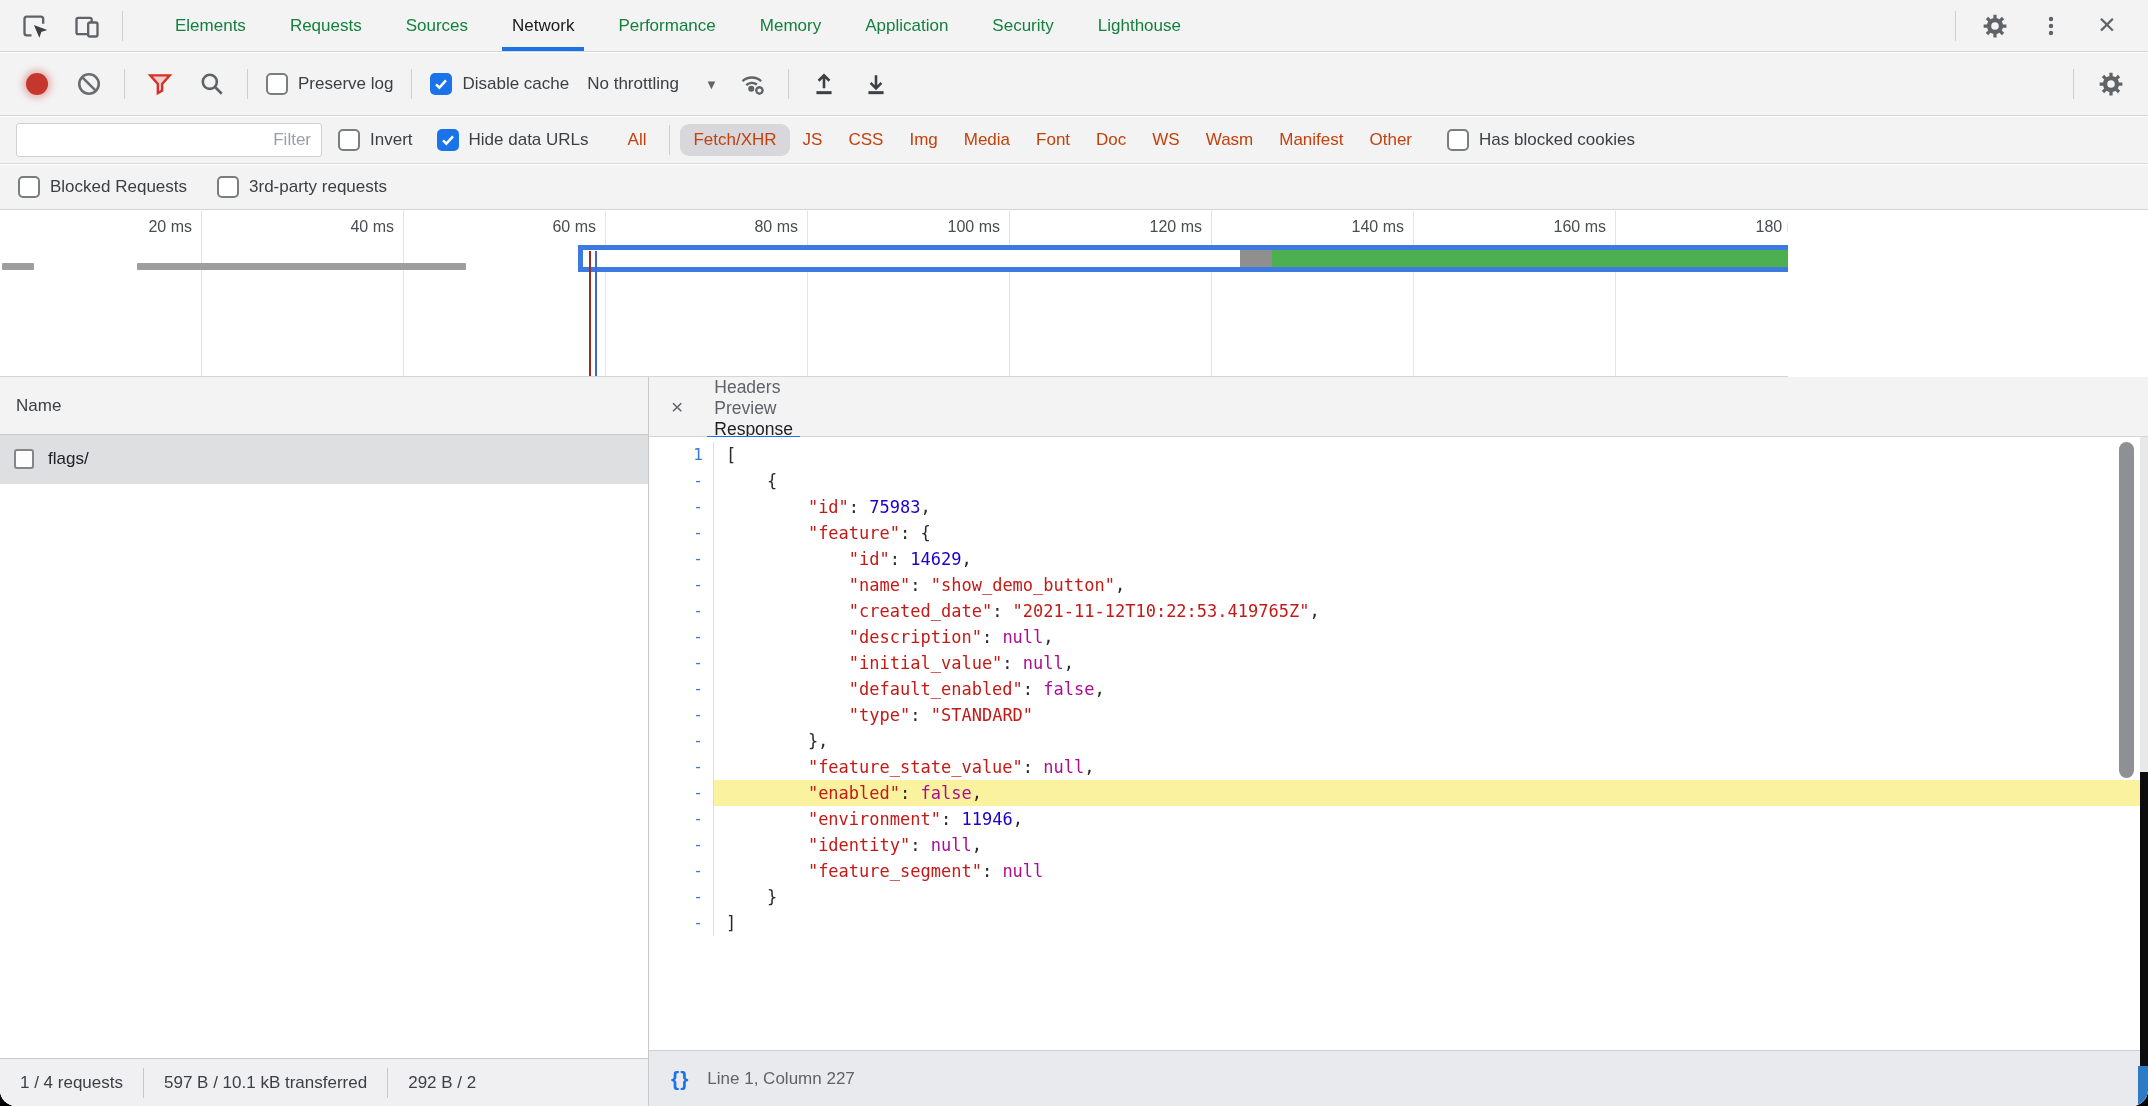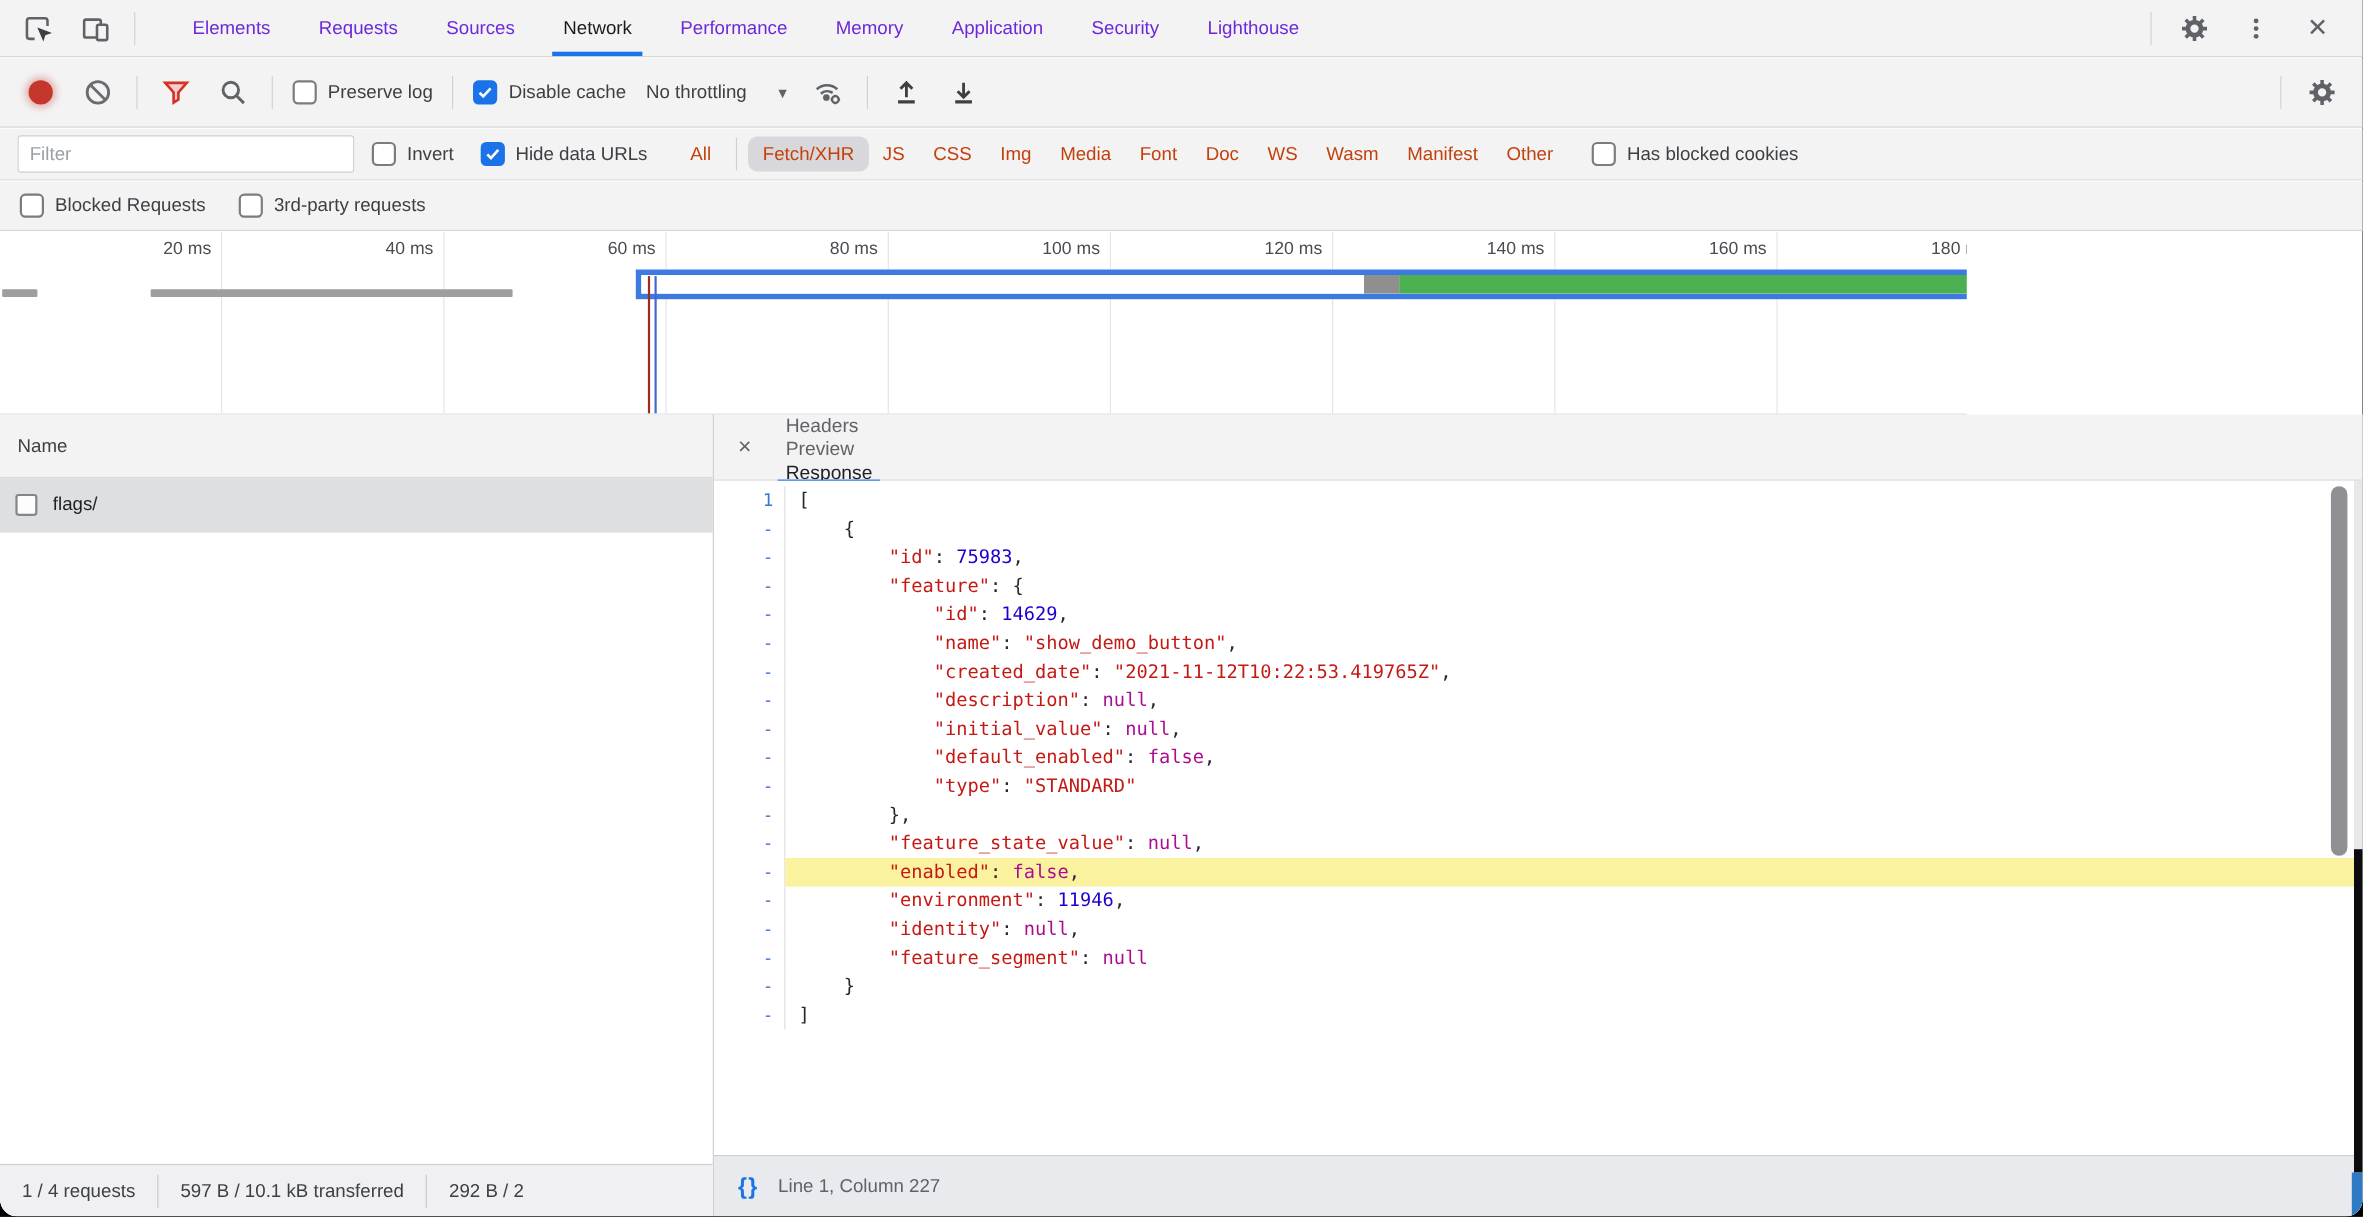--- a/index.html
+++ b/index.html
@@ -8,42 +8,42 @@
   .stage { position:relative; width:2148px; height:1106px; background:#000; overflow:hidden; }
   .window { position:absolute; inset:0; background:#fff; border-radius:0 0 16px 16px; overflow:hidden; }
 
   
   .tabbar { position:absolute; left:0; top:0; width:2148px; height:52px; background:#f3f3f4;
             border-bottom:1px solid #d5d5d5; display:flex; align-items:center; }
   .tabbar-icons { display:flex; align-items:center; gap:18px; padding:0 20px 0 18px; }
   .icon-btn { width:34px; height:34px; display:flex; align-items:center; justify-content:center; }
   .vdiv { width:1px; height:30px; background:#cfcfcf; }
   .tab-list { display:flex; align-items:stretch; height:100%; margin-left:10px; }
-  .tab { position:relative; display:flex; align-items:center; padding:0 22px; font-size:17px; color:#6d28d9; cursor:default; }
+  .tab { position:relative; display:flex; align-items:center; padding:0 22px; font-size:17px; color:#15803d; cursor:default; }
   .tab.active { color:#1a1a1c; }
   .tab.active::after { content:""; position:absolute; left:12px; right:12px; bottom:0; height:4px; background:#1a73e8; }
   .tabbar-right { margin-left:auto; display:flex; align-items:center; gap:22px; padding-right:24px; }
 
   
   .toolbar2 { position:absolute; left:0; top:53px; width:2148px; height:63px; background:#f3f3f4;
               border-bottom:1px solid #d5d5d5; display:flex; align-items:center; gap:18px; padding:0 20px; }
   .record-dot { width:22px; height:22px; border-radius:50%; background:#c5372c; box-shadow:0 0 7px 3px rgba(197,55,44,.35); }
   .chk-row { display:flex; align-items:center; gap:10px; font-size:17px; color:#3c4043; white-space:nowrap;text-align:right; }
   .cb { width:22px; height:22px; border:2px solid #7a7d80; border-radius:5px; background:#fff;
         display:inline-flex; align-items:center; justify-content:center; flex:none; }
   .cb.checked { background:#1a73e8; border-color:#1a73e8; }
   .throttle { display:flex; align-items:center; gap:26px; font-size:17px; color:#3c4043; }
   .caret { font-size:13px; color:#5f6368; }
   .toolbar2-right { margin-left:auto; display:flex; align-items:center; gap:20px; }
 
   
   .filterrow { position:absolute; left:0; top:117px; width:2148px; height:47px; background:#f3f3f4;
                border-bottom:1px solid #dcdcdc; display:flex; align-items:center; padding:0 16px; }
   .filter-input { width:306px; height:34px; border:1px solid #d0d0d0; border-radius:3px; background:#fff;
-                  font-size:17px; padding:0 10px; color:#be185d; font-family:"Liberation Sans",sans-serif; }
+                  font-size:17px; padding:0 10px; color:#be185d; font-family:"Liberation Sans",sans-serif;text-align:right; }
   .filter-input::placeholder { color:#9aa0a6; }
   .filterrow .chk-row { margin-left:16px; }
   .type-list { display:flex; align-items:center; margin-left:26px; }
   .type-item { padding:6px 13px; font-size:17px; color:#c2410c; border-radius:9px; white-space:nowrap; }
   .type-item.active { background:#d8d8dc; }
   .type-div { width:1px; height:30px; background:#cfcfcf; margin:0 10px; }
 
   
   .optsrow { position:absolute; left:0; top:165px; width:2148px; height:45px; background:#f3f3f4;
              border-bottom:1px solid #d5d5d5; display:flex; align-items:center; gap:30px; padding:0 18px; }

